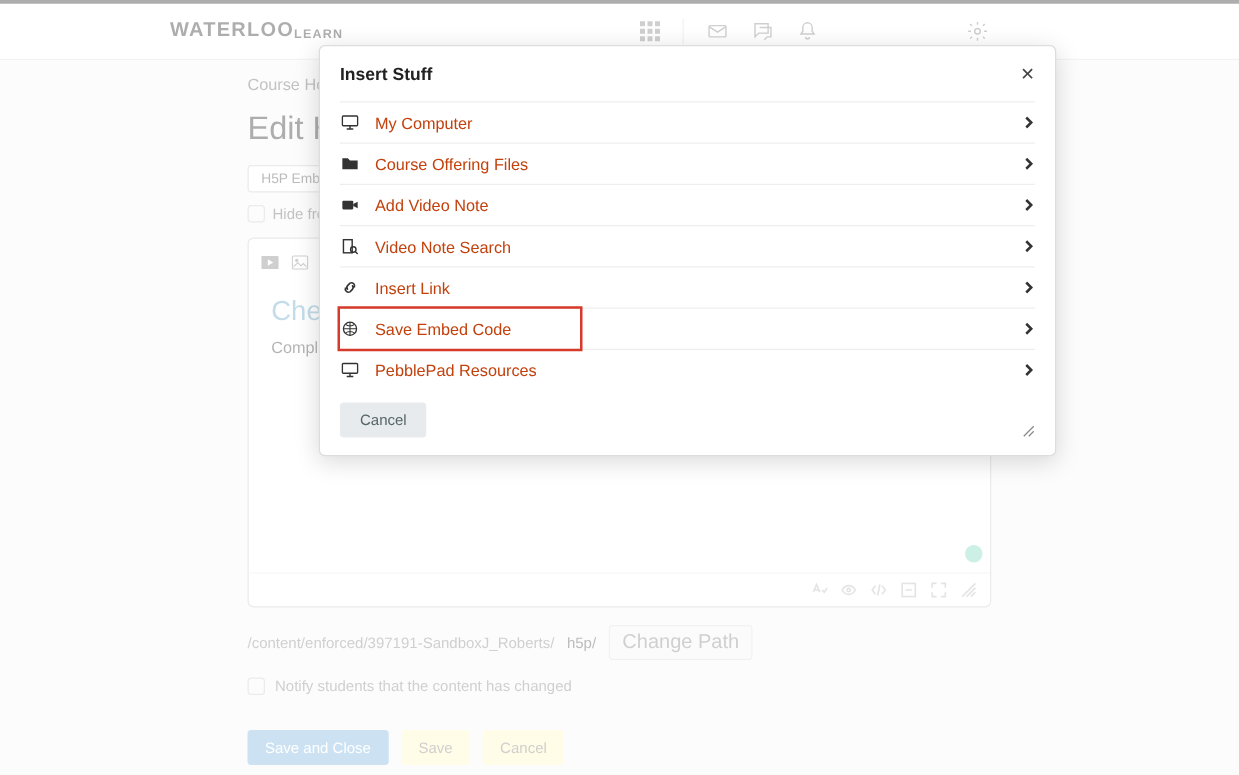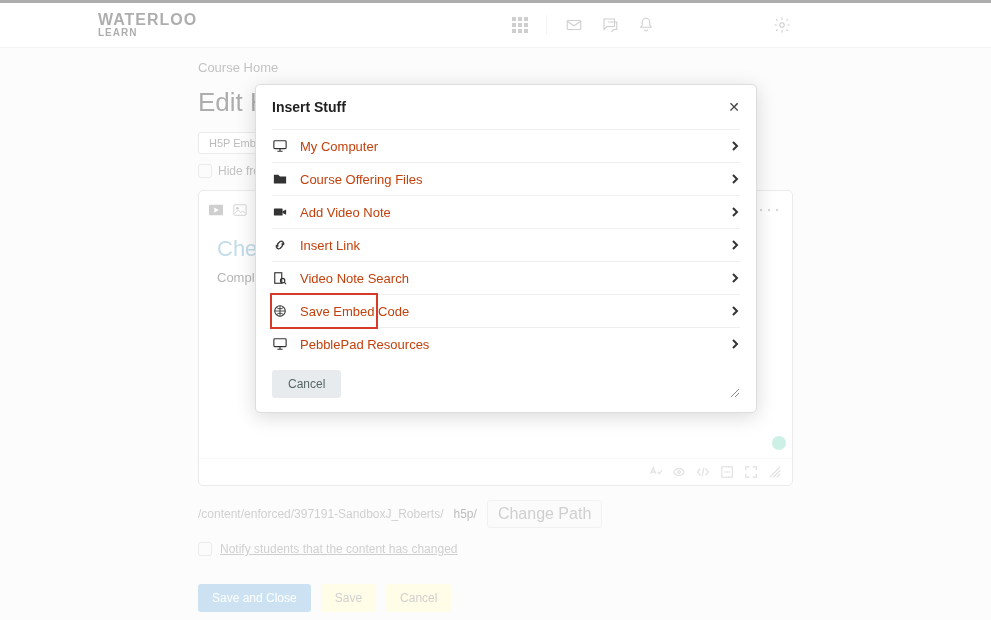--- a/index.html
+++ b/index.html
@@ -22,21 +22,21 @@
     
     .topbar {
       height: 48px;
       background: #fff;
       border-top: 3px solid #333;
       border-bottom: 1px solid #e0e0e0;
       display: flex;
       align-items: center;
       padding: 0 20px;
     }
-    .logo-area { margin-left: 78px; display: flex; flex-direction: column; align-items: flex-start;}
+    .logo-area { margin-left: 116px; display: flex; flex-direction: row; align-items: flex-end;}
     .logo-line1 { font-size: 16px; font-weight: 600; letter-spacing: 1px; color: #333; line-height: 1;}
     .logo-line2 { font-size: 10px; font-weight: 600; letter-spacing: 1px; color: #333; line-height: 1;}
     .top-icons { display: flex; gap: 18px; align-items: center; margin-left: auto; margin-right: 180px;}
     .top-icons svg.top-ico { width: 18px; height: 18px; fill: none; stroke: #888; stroke-width: 1.5; }
     .top-icons .divider { width:1px; height:20px; background:#e0e0e0; }
     .top-icons .waffle { display:grid; grid-template-columns:repeat(3,4px); grid-template-rows:repeat(3,4px); gap:2px;}
     .top-icons .waffle span { background:#888; width:4px; height:4px; }
 
     
     .content { padding: 0 198px; }
@@ -54,39 +54,38 @@
     .editor-body h3 { color:#6aa7c9; font-weight:400; font-size:22px; margin-bottom:8px;}
     .editor-body p { font-size:13px; color:#444;}
     .editor-badge { position:relative; height:0;}
     .editor-badge span { position:absolute; right:6px; top:-22px; width:14px; height:14px; border-radius:50%; background:#7fd8c0;}
     .editor-footer { border-top:1px solid #eee; padding:6px 10px; display:flex; justify-content:flex-end; gap:10px; }
     .editor-footer svg { width:14px; height:14px; fill:none; stroke:#bbb; stroke-width:1.5;}
 
     .path-row { display:flex; align-items:center; gap:10px; margin-top:14px; font-size:12px; color:#888;}
     .path-row .path-bold { color:#555;}
     .change-path-btn { border:1px solid #ddd; background:#f5f5f5; color:#888; font-size:16px; padding:4px 10px; border-radius:3px;}
-    .notify-row { display:flex; align-items:center; gap:8px; margin-top:14px; font-size:12px; color:#888;text-decoration:underline;}
+    .notify-row { display:flex; align-items:center; gap:8px; margin-top:14px; font-size:12px; color:#888;}
 
     .bottom-buttons { display:flex; gap:10px; margin-top:28px;}
     .btn { border:none; border-radius:3px; padding:7px 14px; font-size:12px; cursor:pointer;}
     .btn-primary { background:#7fb7e0; color:#fff;}
     .btn-secondary { background:#fef9c3; color:#888;}
 
     
     .modal {
       position: absolute;
       left: 255px; top: 36px;
-      width: 502px;
+      width: 590px;
       background:#fff;
       border:1px solid #ddd;
       border-radius:5px;
       box-shadow: 0 4px 20px rgba(0,0,0,0.15);
       z-index: 20;
       padding-bottom: 14px;
-      margin-top: 48px;
     }
     .modal-header { display:flex; align-items:center; padding:14px 16px; }
     .modal-header h2 { font-size:14px; font-weight:600; color:#222; }
     .modal-header .close { margin-left:auto; font-size:14px; color:#444; cursor:pointer;}
     .modal-list { padding: 0 16px;}
     .modal-item {
       display:flex; align-items:center; gap:12px;
       padding:8px 0;
       border-bottom:1px solid #eee;
       cursor:pointer;
@@ -264,37 +263,37 @@
           </svg>
         </span>
         <span class="mi-label">Add Video Note</span>
         <span class="chev"><svg viewBox="0 0 10 10">
             <path d="M3 1l4 4-4 4"></path>
           </svg></span>
       </div>
       <div class="modal-item">
         <span class="mi-icon">
           <svg viewBox="0 0 16 16">
-            <path d="M6 10a3 3 0 0 1 0-4l2-2a3 3 0 0 1 4 4M10 6a3 3 0 0 1 0 4l-2 2a3 3 0 0 1-4-4" fill="none" stroke="#333" stroke-width="1.5"></path>
-          </svg>
-        </span>
-        <span class="mi-label">Insert Link</span>
-        <span class="chev"><svg viewBox="0 0 10 10">
-            <path d="M3 1l4 4-4 4"></path>
-          </svg></span>
-      </div>
-      <div class="modal-item">
-        <span class="mi-icon">
-          <svg viewBox="0 0 16 16">
             <rect x="2" y="2" width="8" height="12" fill="none" stroke="#333" stroke-width="1.3"></rect>
             <circle cx="11" cy="11" r="2.5" fill="none" stroke="#333" stroke-width="1.3"></circle>
             <path d="M13 13l2 2" stroke="#333" stroke-width="1.3"></path>
           </svg>
         </span>
         <span class="mi-label">Video Note Search</span>
+        <span class="chev"><svg viewBox="0 0 10 10">
+            <path d="M3 1l4 4-4 4"></path>
+          </svg></span>
+      </div>
+      <div class="modal-item">
+        <span class="mi-icon">
+          <svg viewBox="0 0 16 16">
+            <path d="M6 10a3 3 0 0 1 0-4l2-2a3 3 0 0 1 4 4M10 6a3 3 0 0 1 0 4l-2 2a3 3 0 0 1-4-4" fill="none" stroke="#333" stroke-width="1.5"></path>
+          </svg>
+        </span>
+        <span class="mi-label">Insert Link</span>
         <span class="chev"><svg viewBox="0 0 10 10">
             <path d="M3 1l4 4-4 4"></path>
           </svg></span>
       </div>
       <div class="modal-item highlighted">
         <span class="mi-icon">
           <svg viewBox="0 0 16 16">
             <circle cx="8" cy="8" r="6" fill="none" stroke="#333" stroke-width="1.2"></circle>
             <path d="M2 8h12M8 2v12M4 4c2 2 6 2 8 0M4 12c2-2 6-2 8 0" fill="none" stroke="#333" stroke-width="1"></path>
           </svg>

